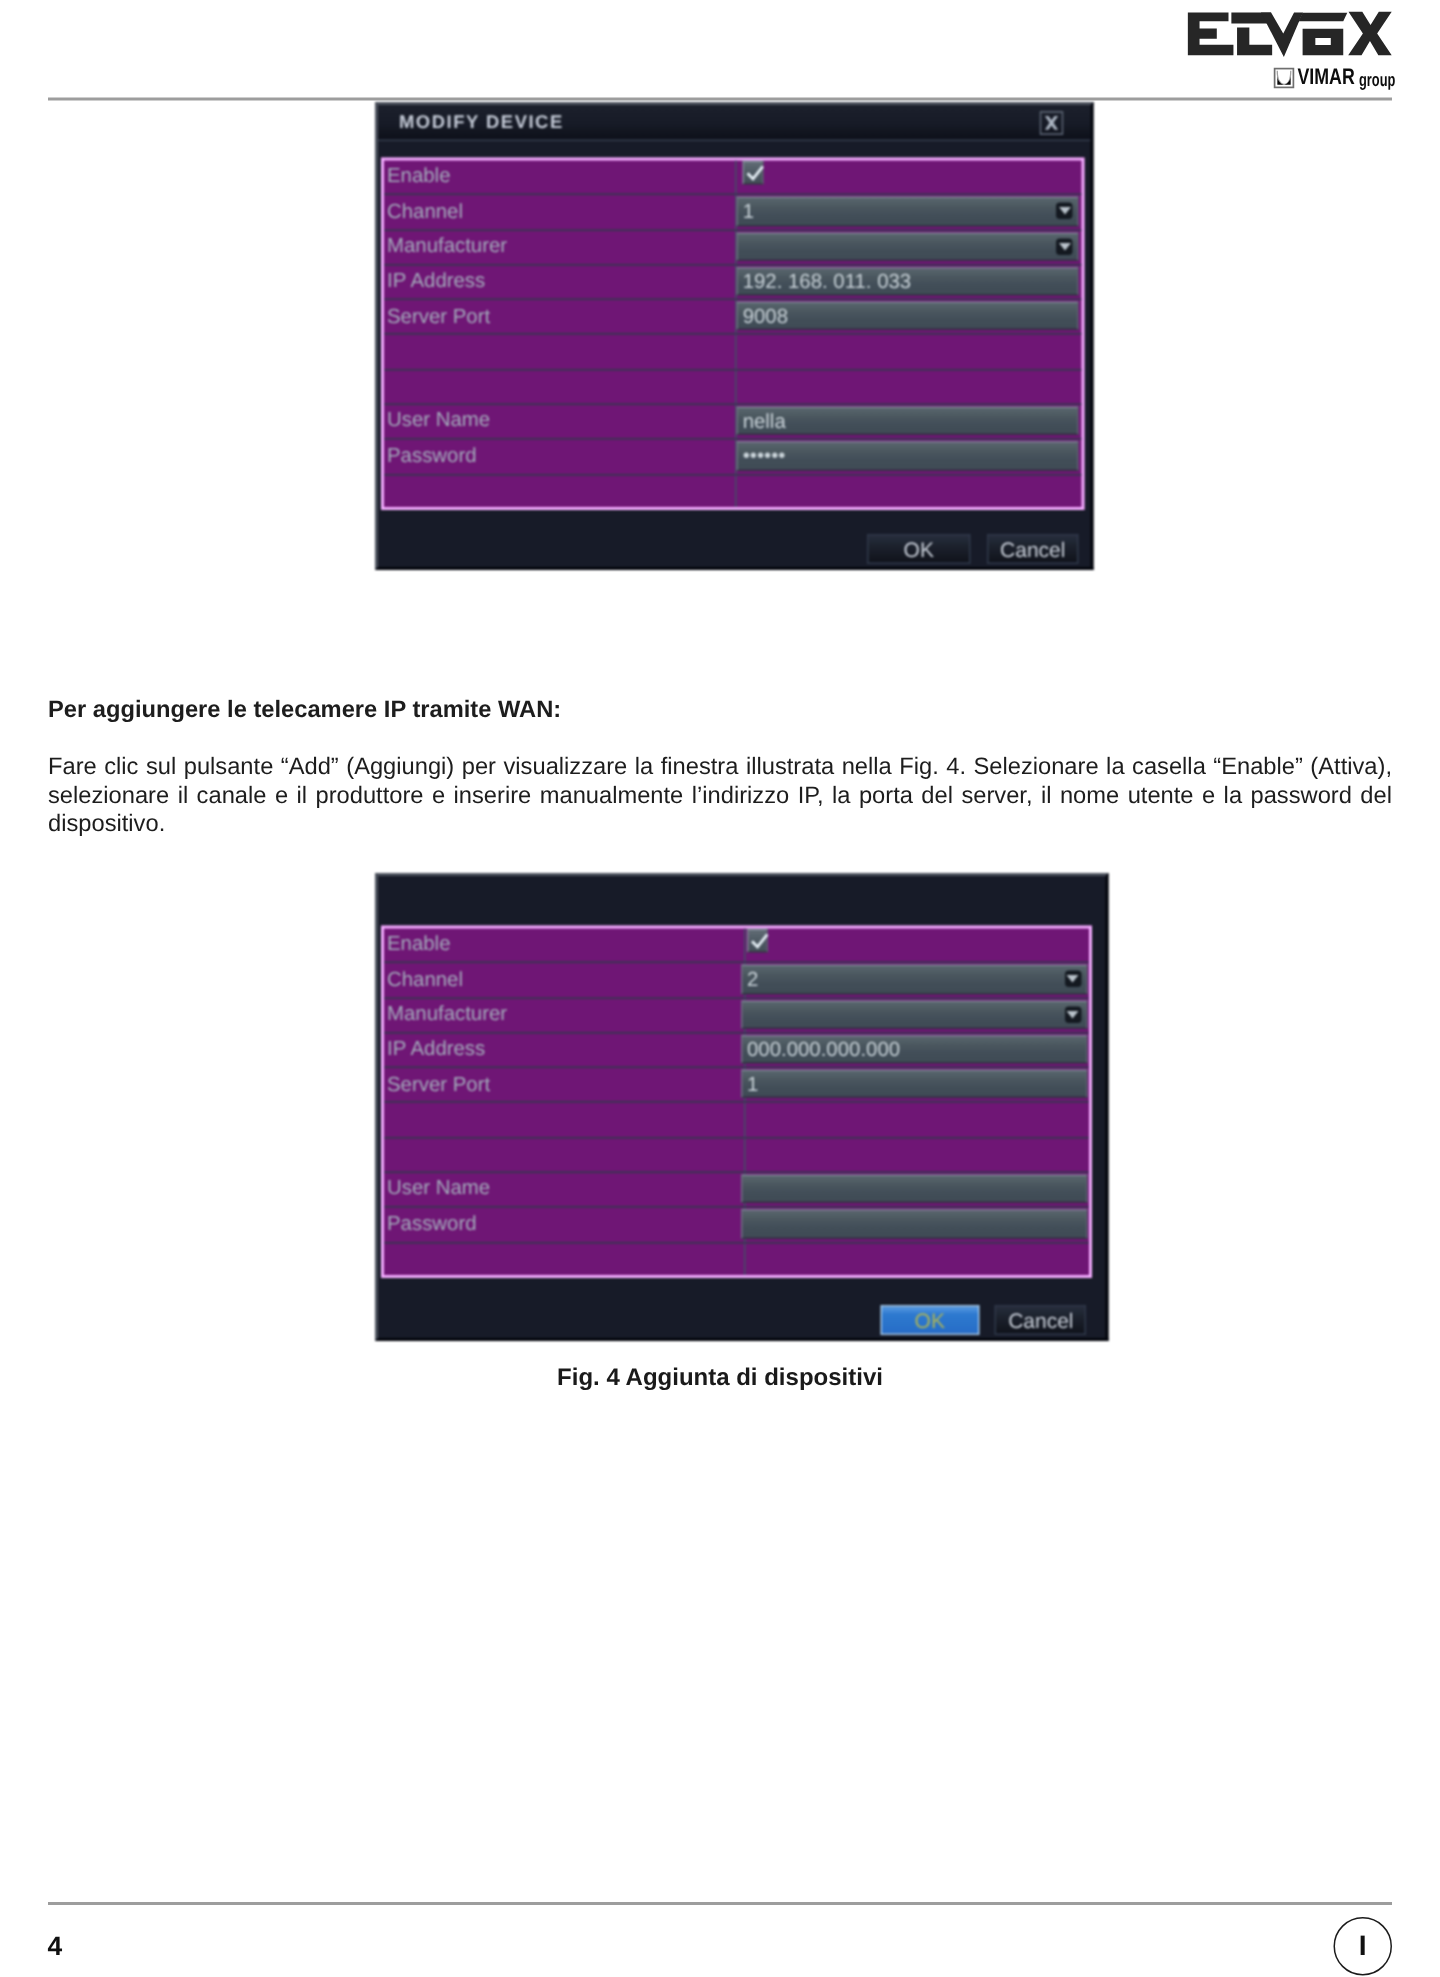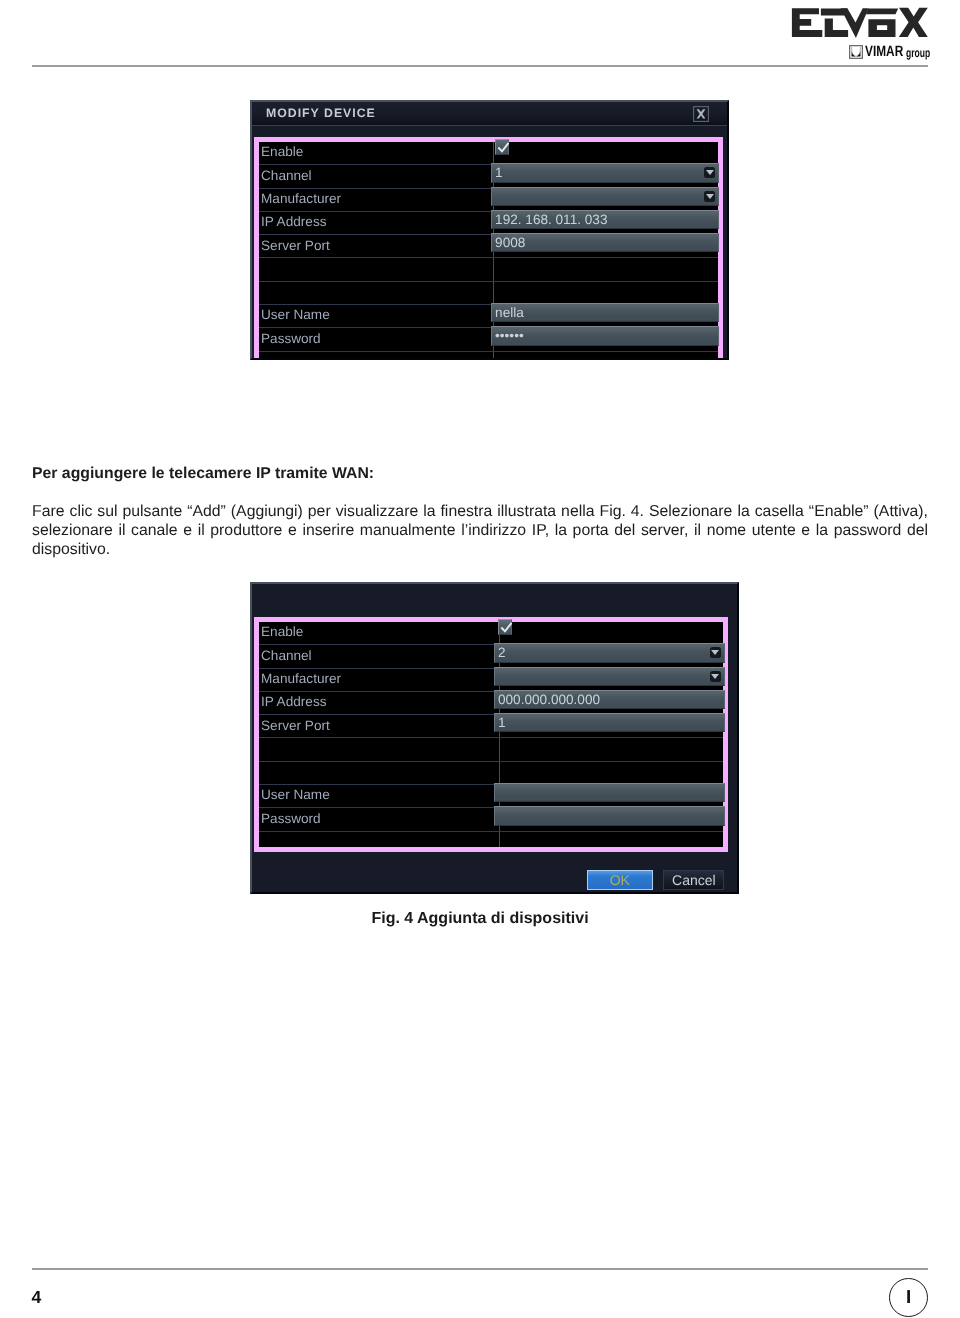--- a/index.html
+++ b/index.html
@@ -48,22 +48,22 @@
        border-right:2px solid #070910;border-bottom:2px solid #070910;
        font-family:"Liberation Sans",sans-serif;}
   .dlg-title{position:absolute;left:0;top:0;right:0;height:24px;
              background:linear-gradient(180deg,#20242f 0%,#1b1f2a 52%,#10131c 100%);}
   .dlg-title:after{content:"";position:absolute;left:0;right:0;bottom:0;height:1px;
              background:#3a4152;}
   .dlg-title .t{position:absolute;left:14px;top:4.3px;font-size:12.3px;font-weight:bold;
              color:#c2c8d4;letter-spacing:1.0px;}
   .dlg-close{position:absolute;top:4.3px;width:16px;height:16px;}
 
-  .grid{position:absolute;box-sizing:border-box;background:#000000;
-        border:5px solid #f0abfc;}
+  .grid{position:absolute;box-sizing:border-box;background:#701a75;
+        border:2px solid #f0abfc;}
   .grow{position:absolute;left:0;right:0;box-sizing:border-box;
         border-bottom:1px solid #333b4d;}
   .grow:last-child{border-bottom:none;}
   .glabel{position:absolute;left:2px;font-size:13.6px;color:#a2aab9;letter-spacing:0;line-height:14px;}
   .gsep{position:absolute;top:0;bottom:0;width:1px;background:#444d66;}
 
   .fld{position:absolute;box-sizing:border-box;
        border-top:1px solid #7c8892;border-left:1px solid #6a757f;
        border-right:1px solid #5b666f;border-bottom:1px solid #2f3840;
        background:linear-gradient(180deg,#5a666e 0%,#4c585f 36%,#44505a 64%,#414d57 100%);
@@ -118,21 +118,21 @@
         <path d="M2.5 2.1 C2.5 8.1 4.3 11.2 7.0 11.2 C9.7 11.2 11.5 8.1 11.5 2.1" fill="none" stroke="#a0a0a0" stroke-width="0.85"></path>
         <path d="M2.55 6.0 C2.8 8.6 4.2 10.5 6.6 11.5 L2.55 11.5 Z" fill="#0a0a0a"></path>
         <path d="M11.45 6.0 C11.2 8.6 9.8 10.5 7.4 11.5 L11.45 11.5 Z" fill="#0a0a0a"></path>
       </svg>
       <span class="vimar-word">VIMAR</span>
       <span class="group-word">group</span>
     </div>
   </div>
   <div class="hdr-rule"></div>
 
-  <div id="dlg1" class="dlg" style="left:250px;top:100px;width:479px;height:260px;">
+  <div id="dlg1" class="dlg" style="left:250px;top:68px;width:479px;height:312px;">
       <div class="dlg-title" style="height:24px;">
         <span class="t" style="left:14px;">MODIFY DEVICE</span>
         <svg class="dlg-close" style="left:441px" viewBox="0 0 16 16">
           <rect x="0.6" y="0.6" width="14.8" height="14.8" fill="none" stroke="#5f6776" stroke-width="1.1"></rect>
           <path d="M3.6 3.3 H5.9 L8.0 6.1 L10.1 3.3 H12.4 L9.3 7.9 L12.4 12.5 H10.1 L8.0 9.6 L5.9 12.5 H3.6 L6.7 7.9 Z" fill="#aab3c0"></path>
         </svg>
       </div>
       <div class="grid" style="left:2px;top:35px;width:469px;height:235px;">
         <div class="gsep" style="left:234.4px;"></div>
         <div class="grow" style="top:0px;height:23.3px;">

